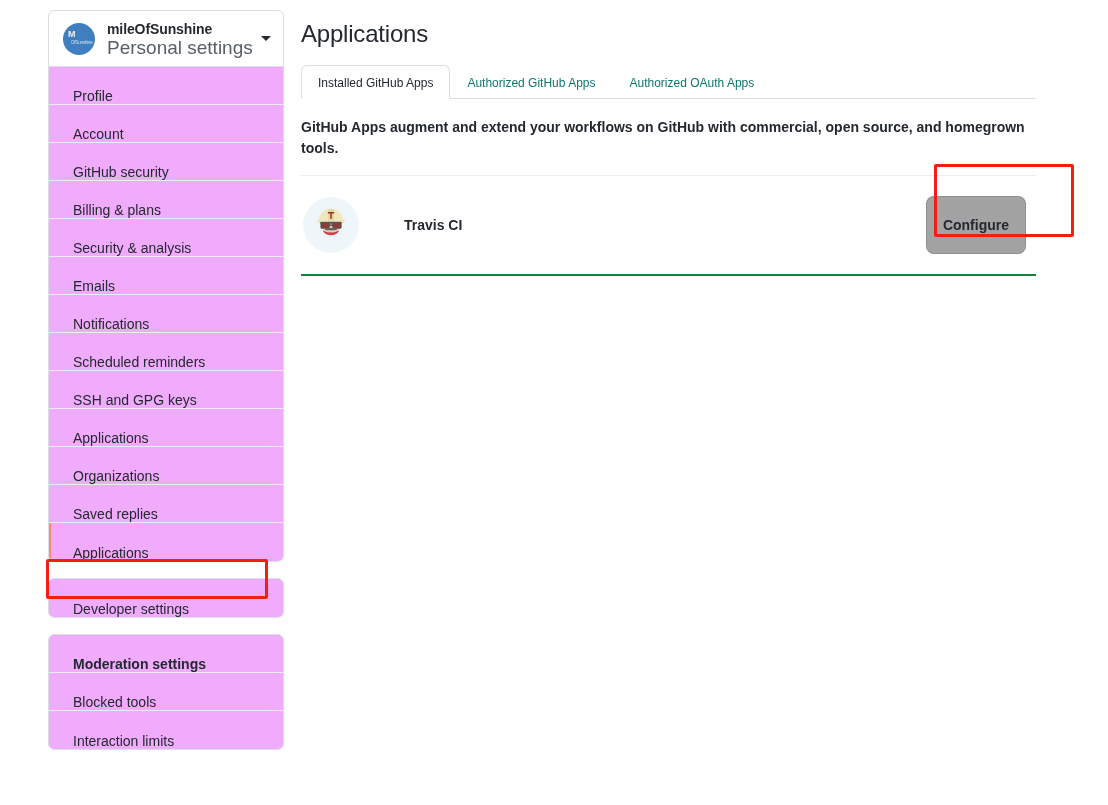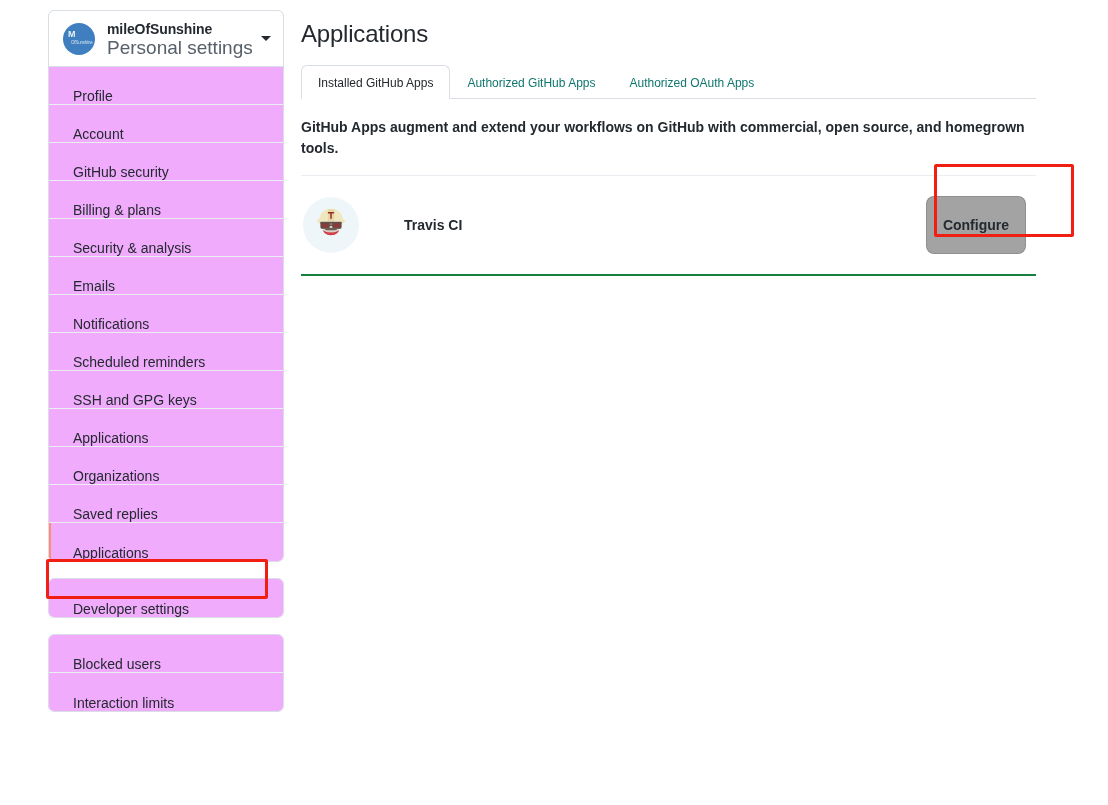--- a/index.html
+++ b/index.html
@@ -293,22 +293,25 @@
       </div>
     </div>
 
     <div class="nav-group">
       <div class="nav-item">
         <span>Developer settings</span>
       </div>
     </div>
 
     <div class="nav-group">
-      <div class="nav-item">
-        <span>Blocked users</span>
+      <div class="nav-item header-item">
+        <span>Moderation settings</span>
+      </div>
+      <div class="nav-item">
+        <span>Blocked tools</span>
       </div>
       <div class="nav-item">
         <span>Interaction limits</span>
       </div>
     </div>
   </div>
 
   <div class="main">
 
     <h1 class="page-title">Applications</h1>

